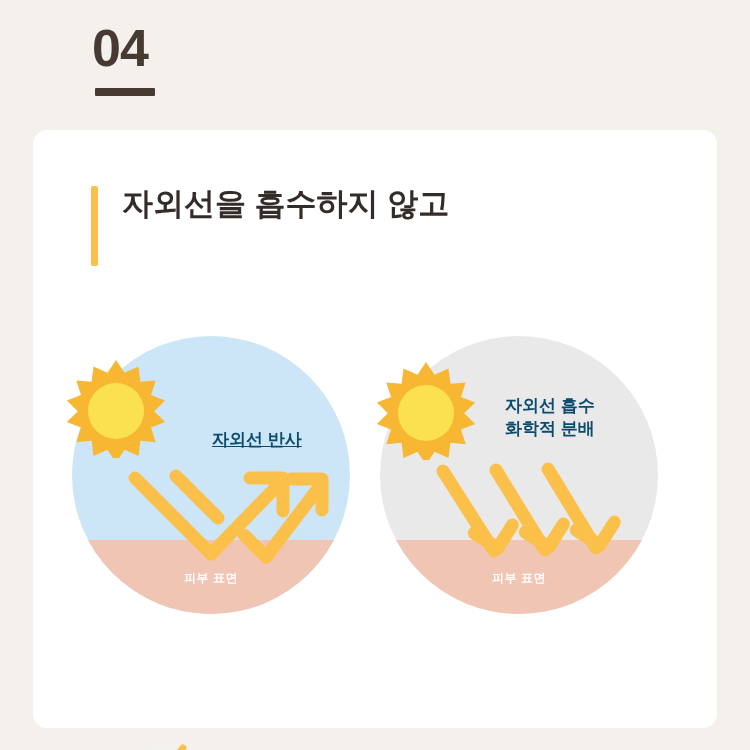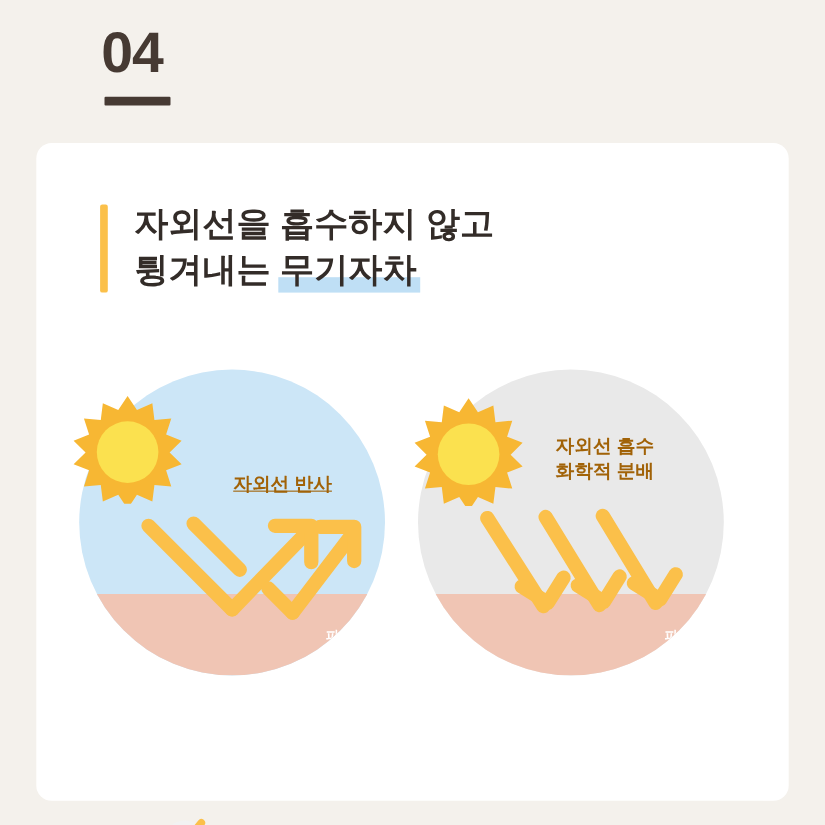--- a/index.html
+++ b/index.html
@@ -137,32 +137,32 @@
     bottom: 0;
     width: 278px;
     height: 74px;
     background: #F0C5B4;
   }
   .skin-label {
     position: absolute;
     left: 0;
     right: 0;
     top: 30px;
-    text-align: right;
+    text-align: center;
     font-size: 12px;
     font-weight: bold;
     color: #FFFFFF;
     letter-spacing: 0.5px;
   }
 
   .panel-caption {
     position: absolute;
     font-size: 17px;
     font-weight: bold;
-    color: #a16207;
+    color: #0c4a6e;
     line-height: 1.38;
     text-align: left;
     white-space: nowrap;
   }
   .panel.left .panel-caption  { left: 140px; top: 92px; text-decoration: underline; }
   .panel.right .panel-caption { left: 125px; top: 58px; }
 
   
   .sun {
     position: absolute;
@@ -214,23 +214,20 @@
   <div class="header-number">04</div>
   <div class="header-number-underline"></div>
 </div>
 
 <div class="card">
 
   <div class="subtitle-wrap">
     <div class="subtitle-bar"></div>
     <div class="subtitle-text">
       <div>자외선을 흡수하지 않고</div>
-      <div>
-        <span>튕겨내는 </span><span class="hl"><span>무기자차</span></span>
-      </div>
     </div>
   </div>
 
   <div class="panel left">
     <div class="circle sky">
       <div class="skin">
         <div class="skin-label">피부 표면</div>
       </div>
     </div>
 

